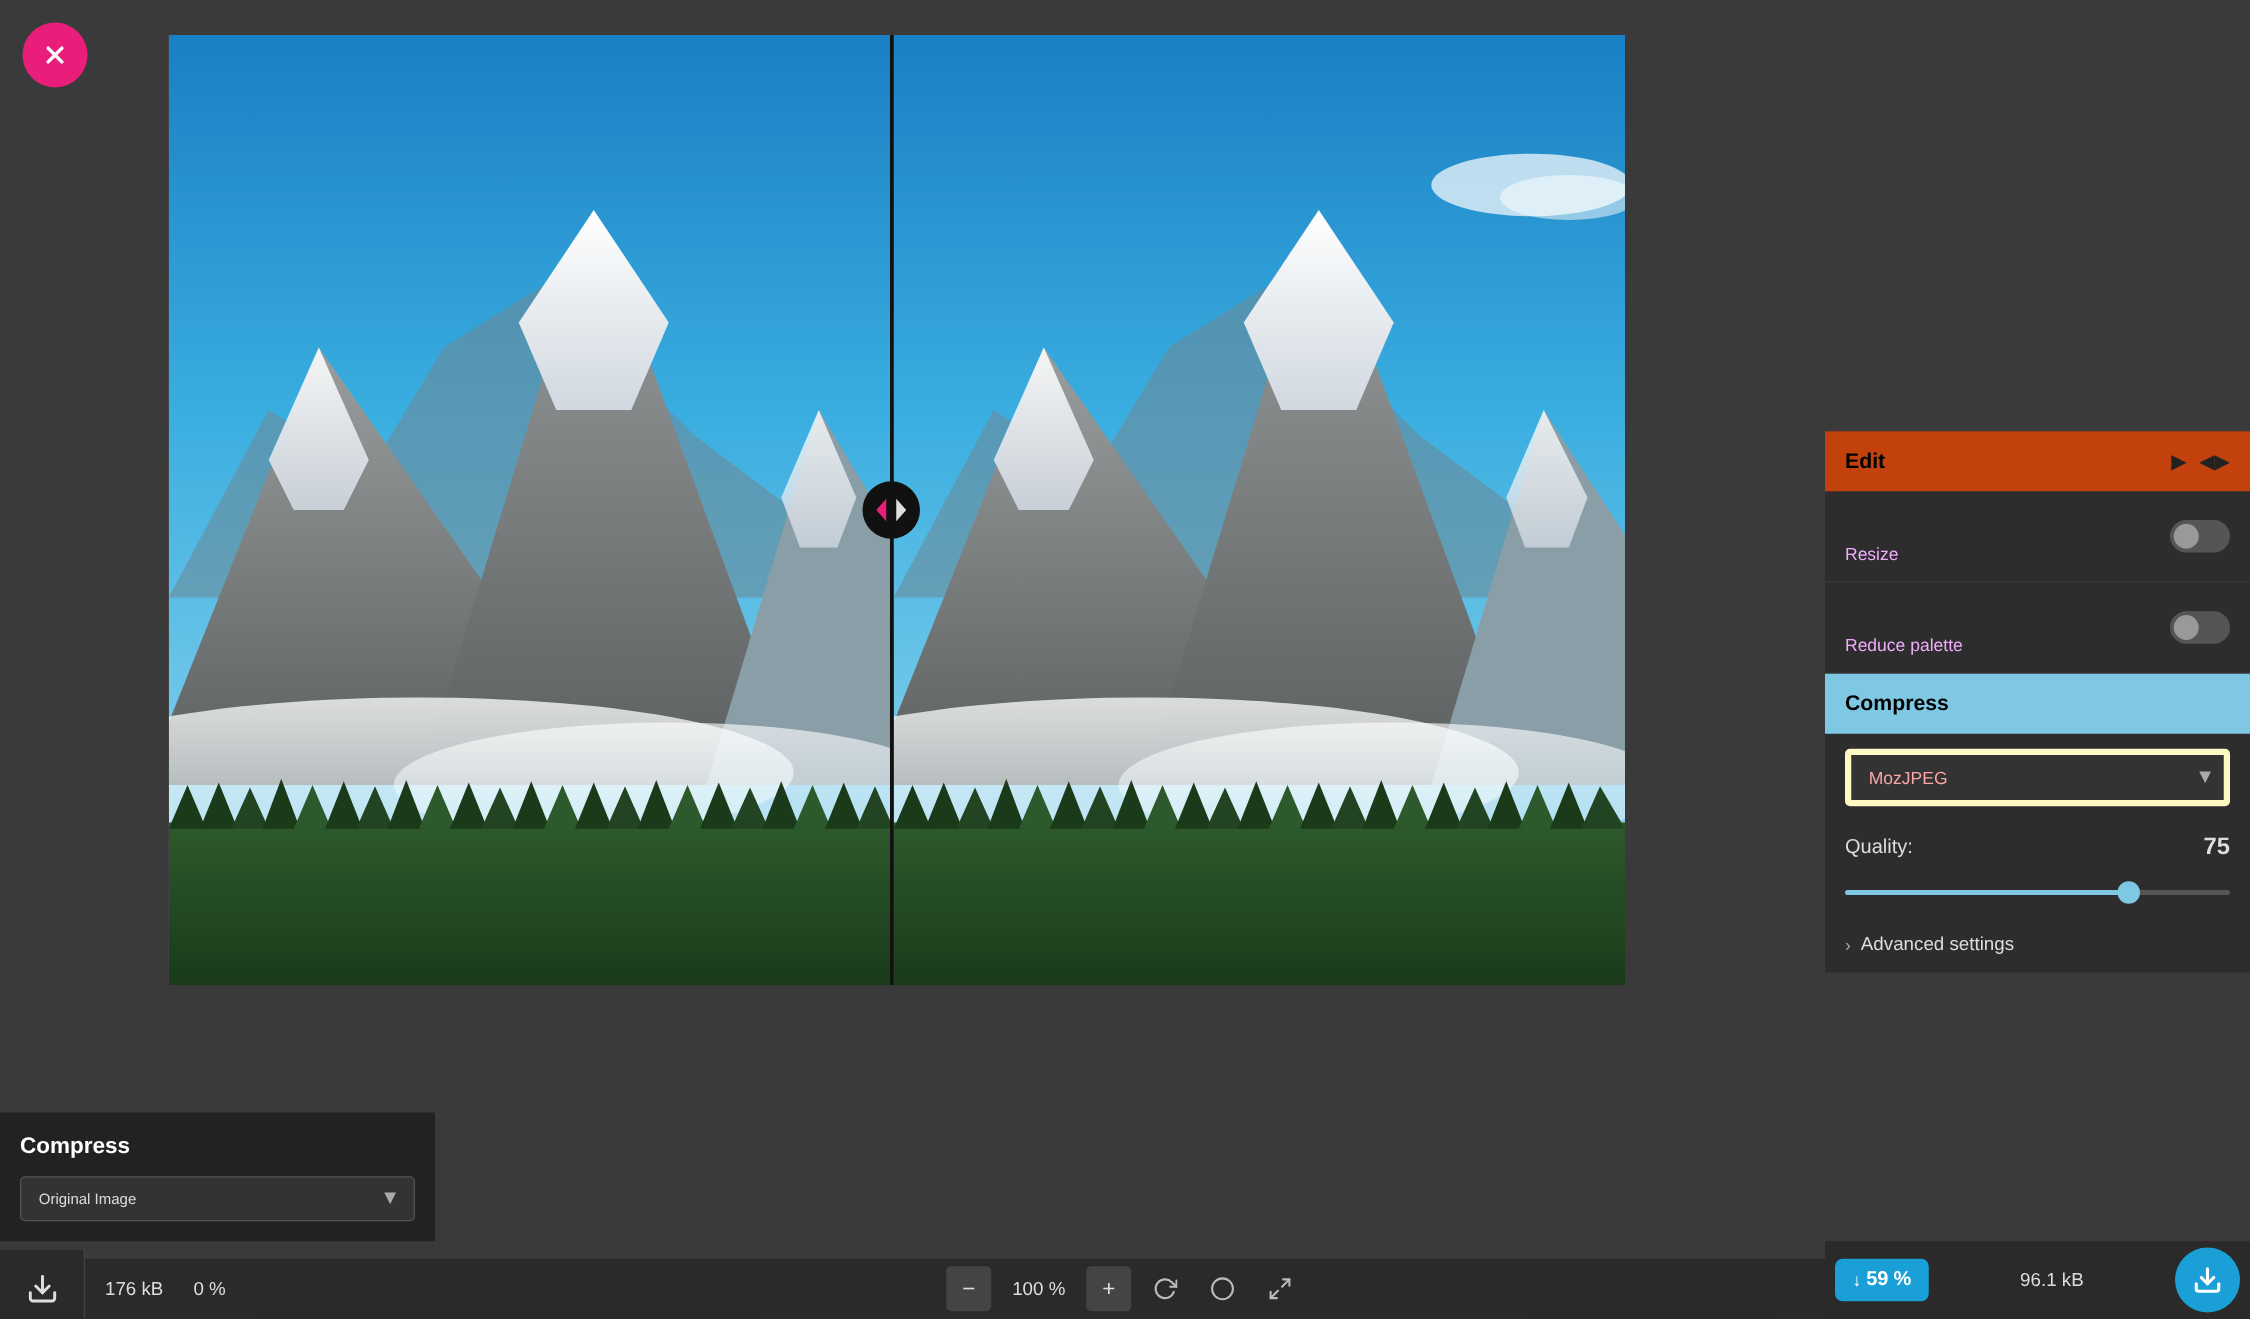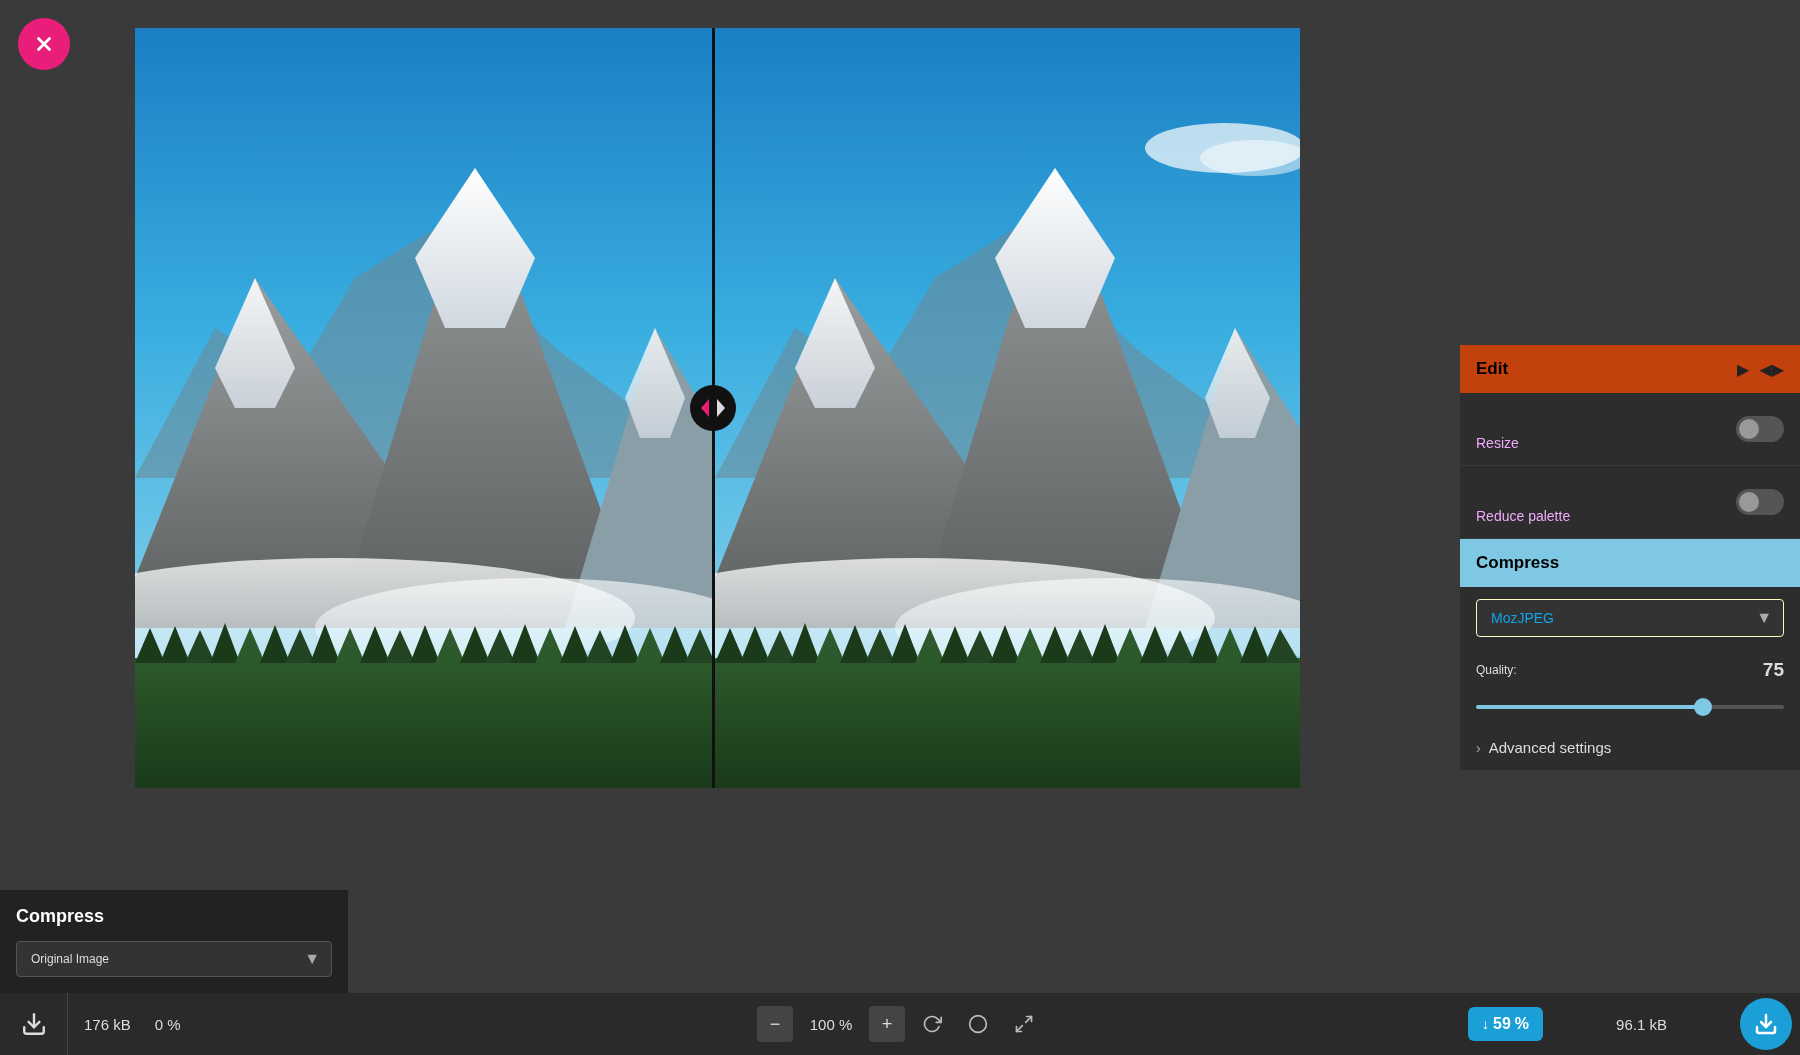--- a/index.html
+++ b/index.html
@@ -107,21 +107,21 @@
       z-index: 30;
       cursor: ew-resize;
     }
 
     
     .bottom-toolbar {
       position: absolute;
       bottom: 0;
       left: 0;
       width: 1800px;
-      height: 62px;
+      height: 48px;
       background: #2a2a2a;
       display: flex;
       align-items: center;
       gap: 0;
     }
 
     .toolbar-download-btn {
       width: 68px;
       height: 62px;
       background: #2a2a2a;
@@ -314,23 +314,23 @@
       font-weight: 700;
     }
 
     .panel-select-wrapper {
       position: relative;
       margin: 12px 16px;
     }
     .panel-select {
       width: 100%;
       background: #333;
-      border: 1px solid #fef9c3;
+      border: 5px solid #fef9c3;
       border-radius: 4px;
-      color: #0ea5e9;
+      color: #fca5a5;
       font-size: 14px;
       padding: 10px 14px;
       appearance: none;
       cursor: pointer;
     }
     .panel-select-arrow {
       position: absolute;
       right: 12px;
       top: 50%;
       transform: translateY(-50%);
@@ -339,21 +339,21 @@
     }
 
     .quality-row {
       padding: 10px 16px;
       display: flex;
       align-items: center;
       justify-content: space-between;
     }
     .quality-label {
       color: #ddd;
-      font-size: 12px;
+      font-size: 16px;
     }
     .quality-value {
       color: #ddd;
       font-size: 19px;
       font-weight: 600;
     }
 
     .slider-wrapper {
       padding: 4px 16px 12px;
     }

